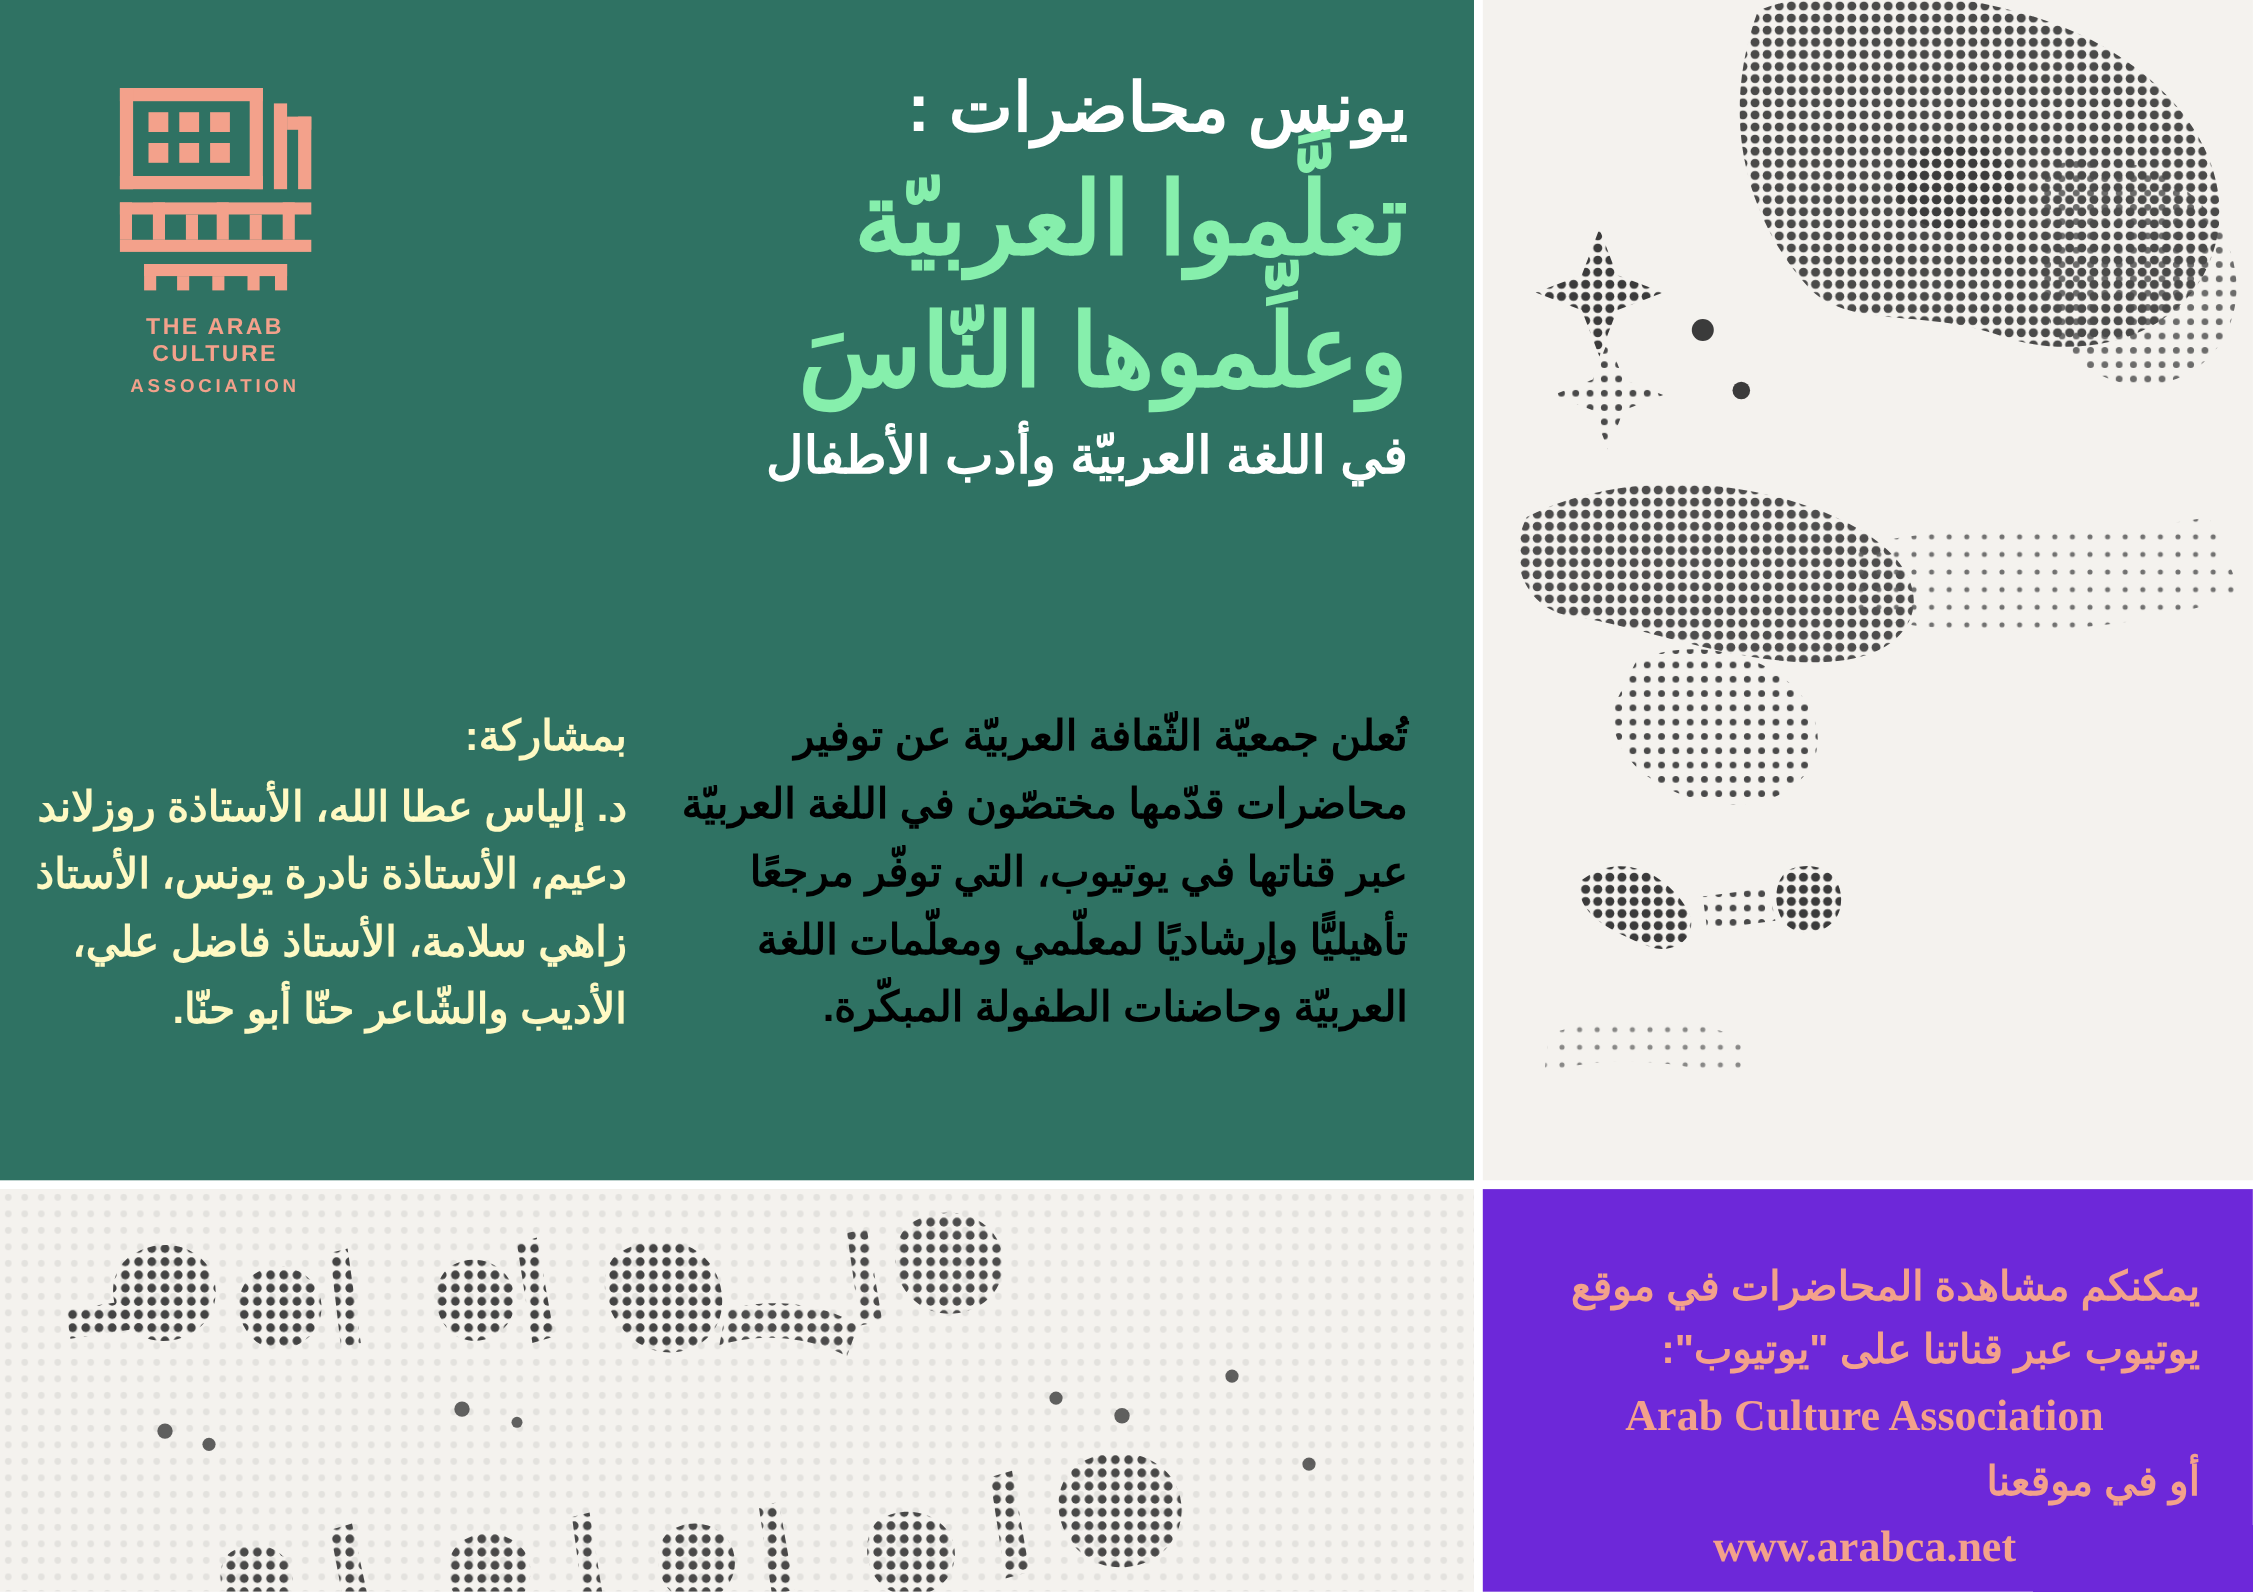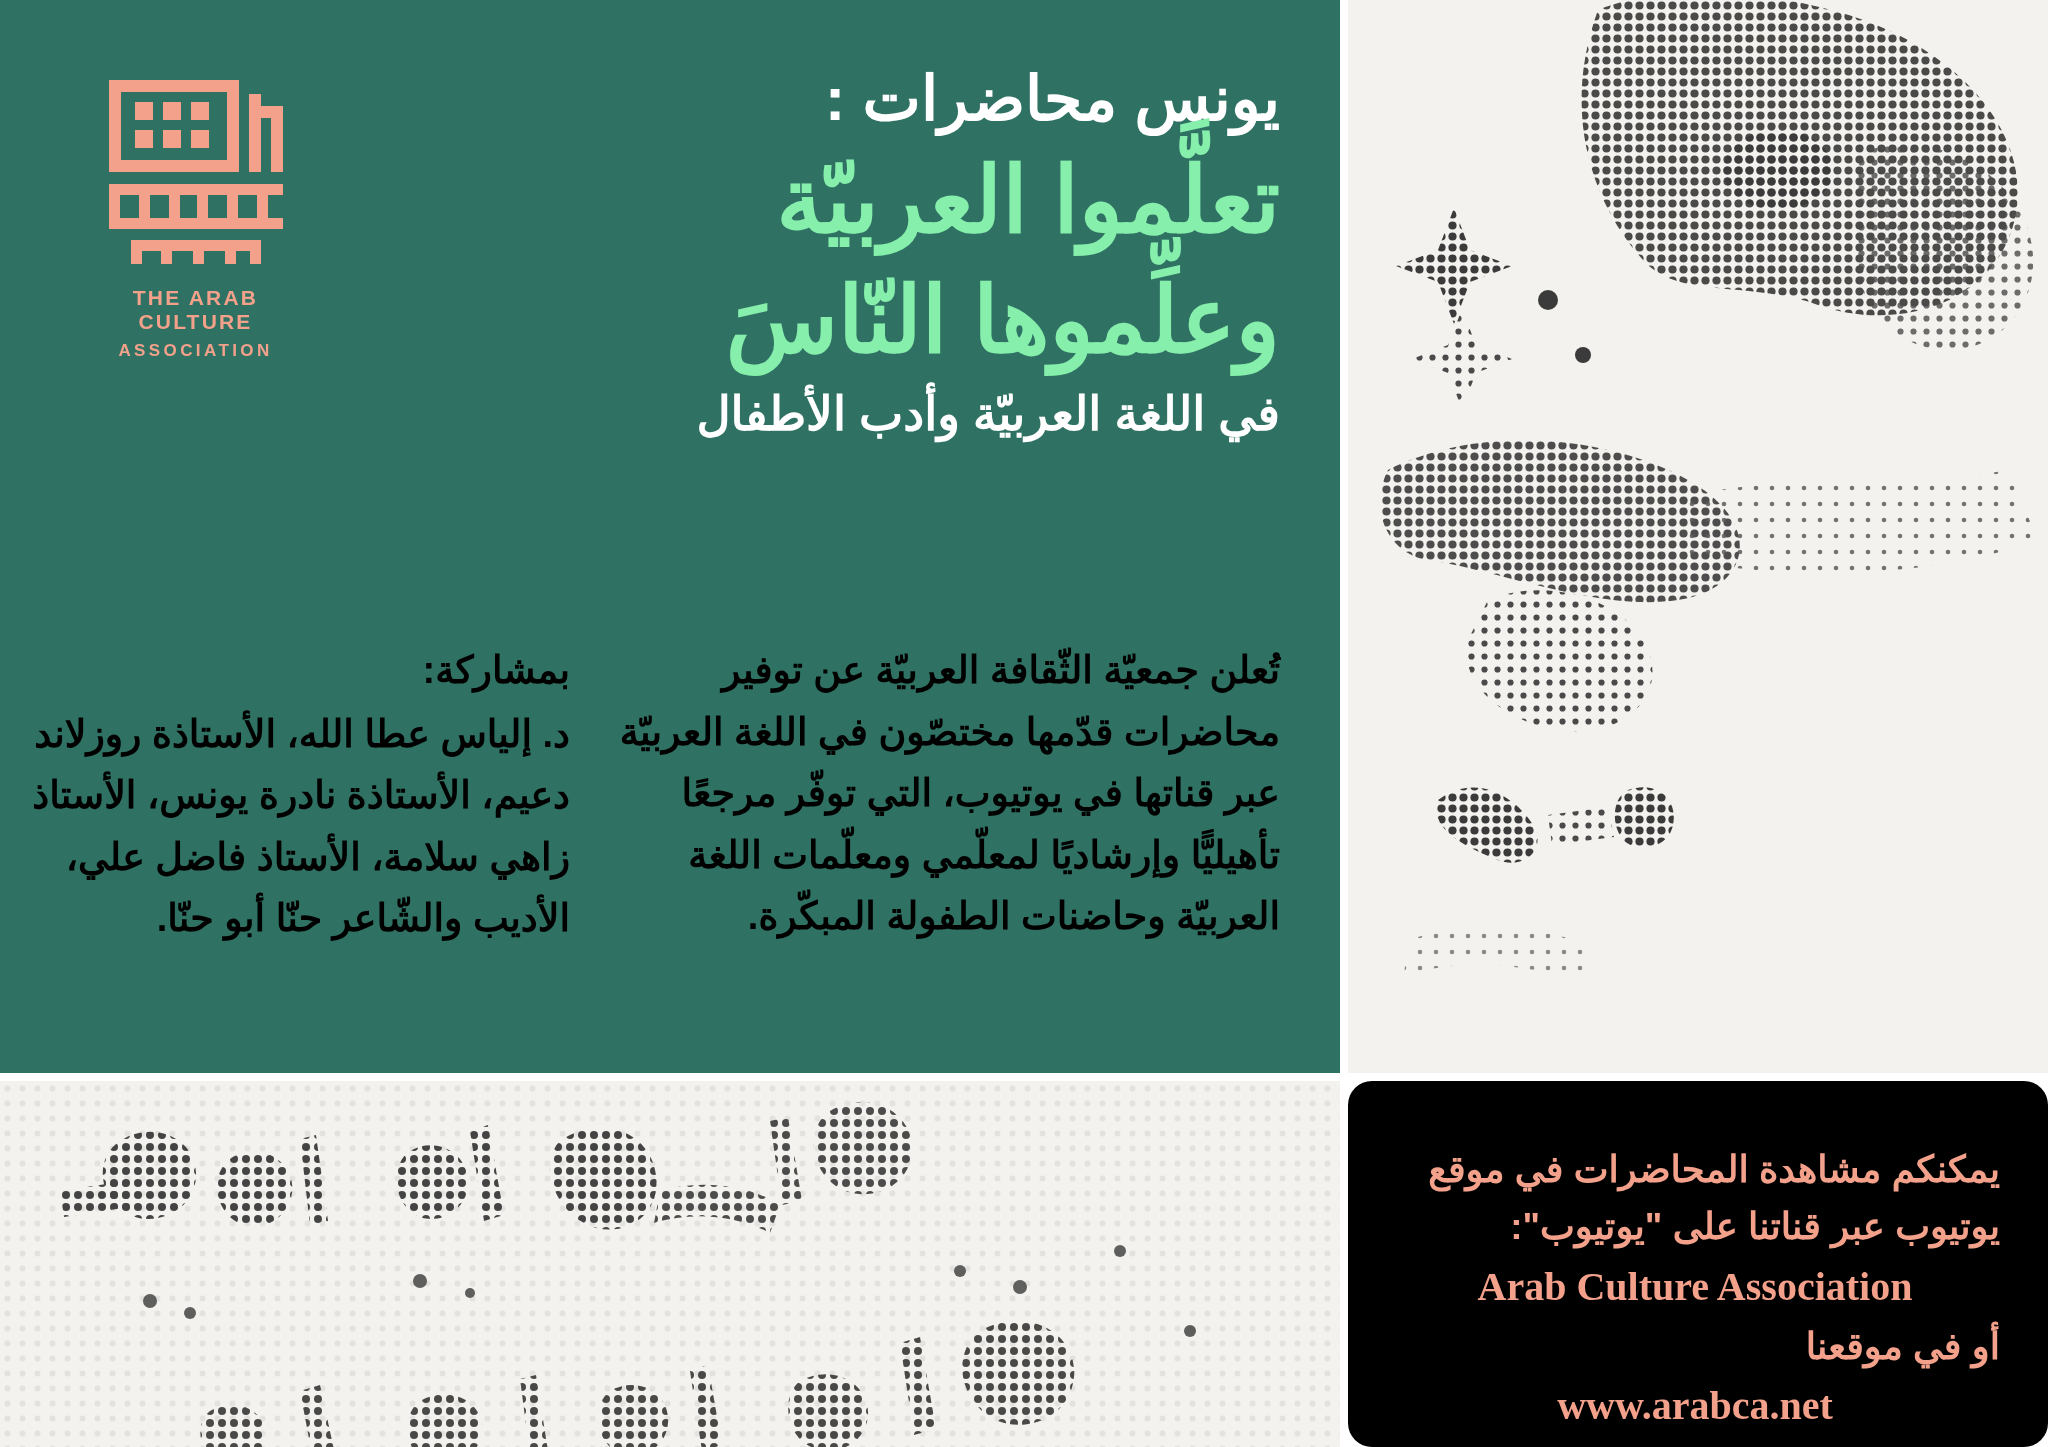--- a/index.html
+++ b/index.html
@@ -47,23 +47,22 @@
     height: 366px;
     background: #f4f2ee;
     overflow: hidden;
   }
   .panel-bottom-right {
     position: absolute;
     left: 1348px;
     top: 1081px;
     width: 700px;
     height: 366px;
-    background: #000000;
-    overflow: hidden;
-    border-radius: 24px;
+    background: #6d28d9;
+    overflow: hidden;
   }
 
   
   .logo-block {
     position: absolute;
     left: 88px;
     top: 72px;
     width: 215px;
     text-align: center;
   }
@@ -138,21 +137,21 @@
     line-height: 1.62;
     font-weight: 600;
   }
   .col-left {
     position: absolute;
     right: 770px;
     top: 640px;
     width: 540px;
     text-align: right;
     direction: rtl;
-    color: #000000;
+    color: #fef9c3;
     font-size: 38px;
     line-height: 1.62;
     font-weight: 600;
   }
   .col-left .lead {
     display: block;
     margin-bottom: 2px;
   }
 
   

